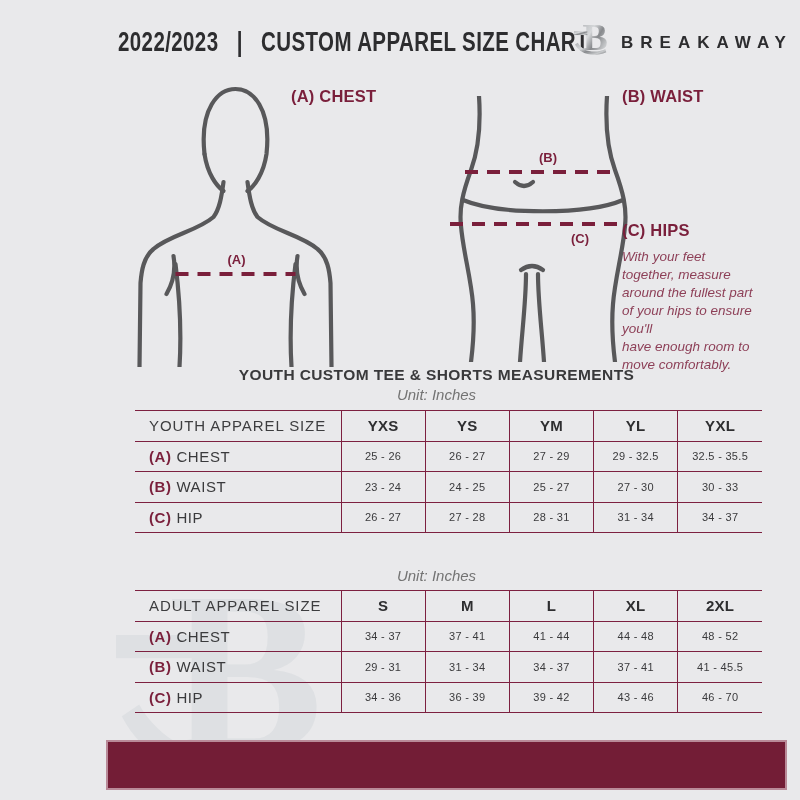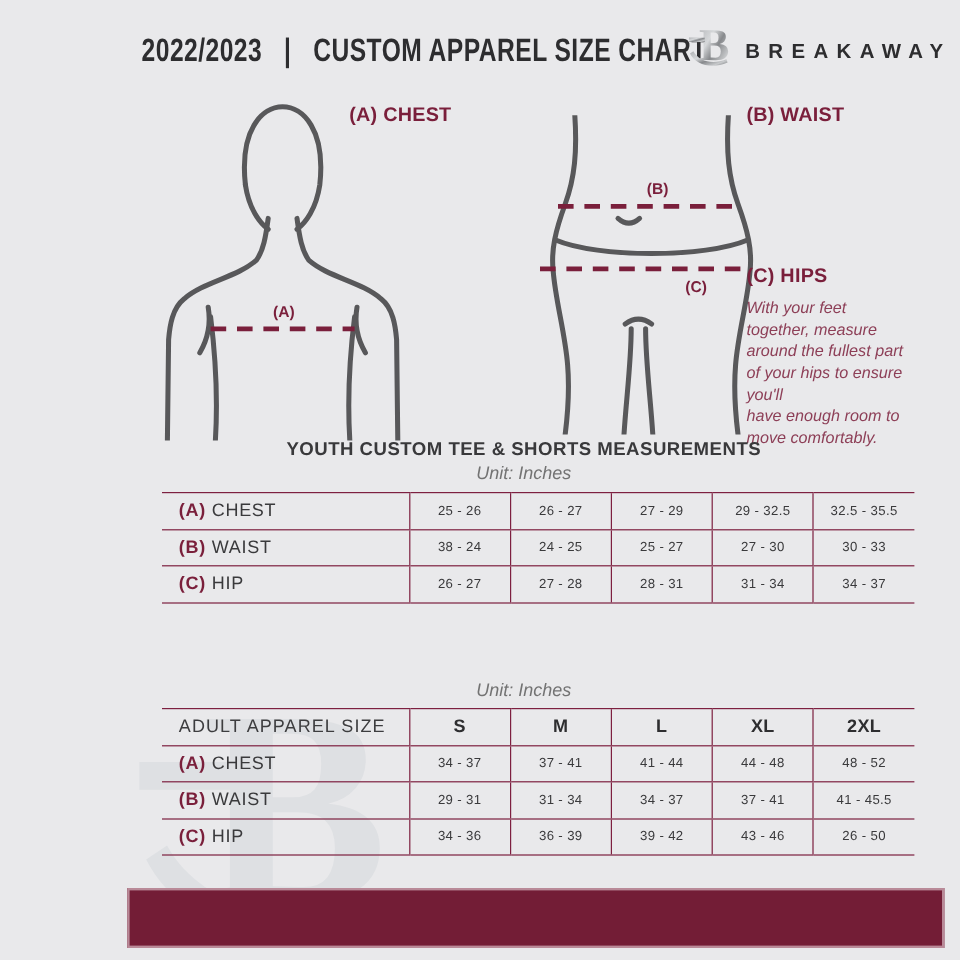--- a/index.html
+++ b/index.html
@@ -147,31 +147,39 @@
   <table class="size-table" style="top:410px;">
     <colgroup>
         <col class="c0">
         <col class="cs">
         <col class="cs">
         <col class="cs">
         <col class="cs">
         <col class="cs">
       </colgroup>
     <tbody>
+      <tr class="head">
+        <td class="label-cell"><span class="label-cell-text">YOUTH APPAREL SIZE</span></td>
+        <td class="size-cell">YXS</td>
+        <td class="size-cell">YS</td>
+        <td class="size-cell">YM</td>
+        <td class="size-cell">YL</td>
+        <td class="size-cell">YXL</td>
+      </tr>
       <tr>
         <td class="label-cell"><span class="pref">(A)</span> <span>CHEST</span></td>
         <td>25 - 26</td>
         <td>26 - 27</td>
         <td>27 - 29</td>
         <td>29 - 32.5</td>
         <td>32.5 - 35.5</td>
       </tr>
       <tr>
         <td class="label-cell"><span class="pref">(B)</span> <span>WAIST</span></td>
-        <td>38 - 24</td>
+        <td>23 - 24</td>
         <td>24 - 25</td>
         <td>25 - 27</td>
         <td>27 - 30</td>
         <td>30 - 33</td>
       </tr>
       <tr>
         <td class="label-cell"><span class="pref">(C)</span> <span>HIP</span></td>
         <td>26 - 27</td>
         <td>27 - 28</td>
         <td>28 - 31</td>
@@ -216,20 +224,20 @@
         <td>34 - 37</td>
         <td>37 - 41</td>
         <td>41 - 45.5</td>
       </tr>
       <tr>
         <td class="label-cell"><span class="pref">(C)</span> <span>HIP</span></td>
         <td>34 - 36</td>
         <td>36 - 39</td>
         <td>39 - 42</td>
         <td>43 - 46</td>
-        <td>26 - 50</td>
+        <td>46 - 70</td>
       </tr>
     </tbody>
   </table>
 
   <div class="footer-bar"></div>
 
 </div>
 
 </body></html>

